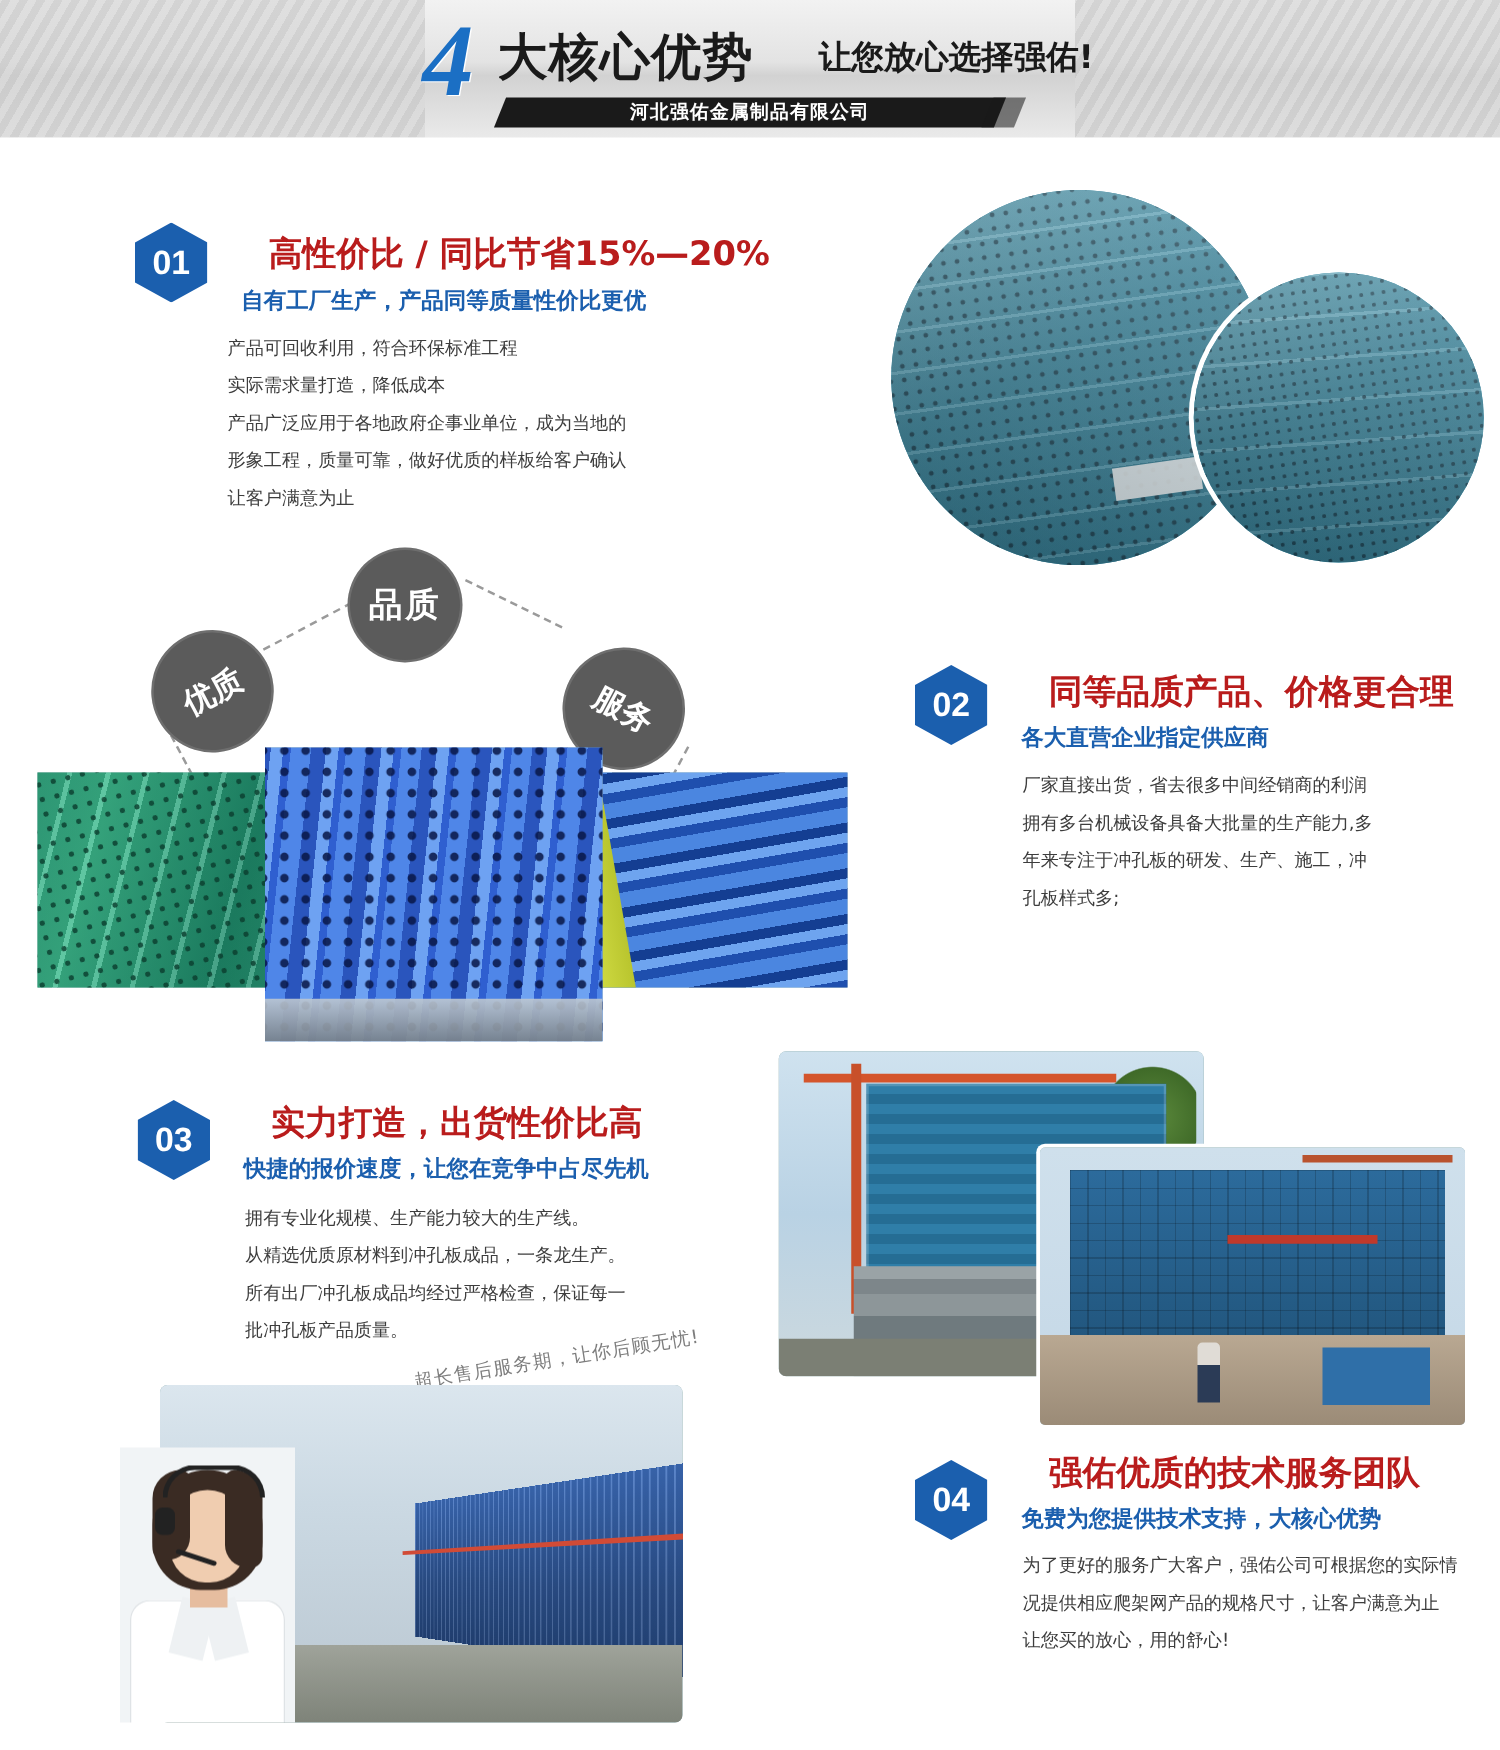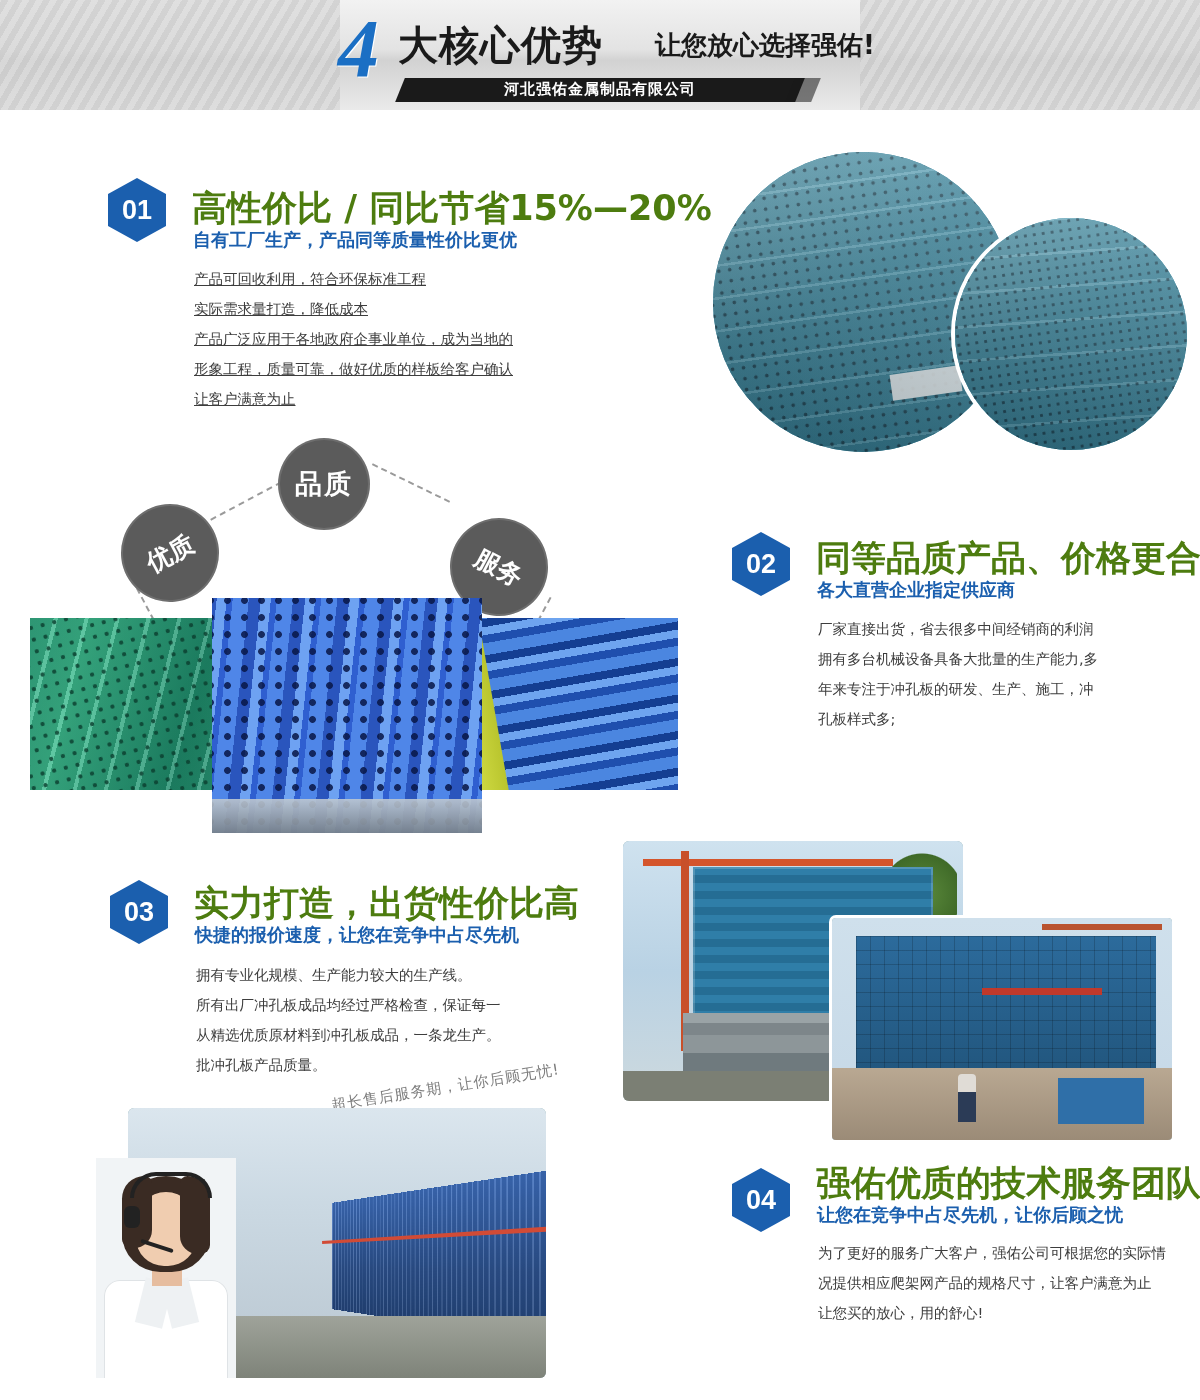--- a/index.html
+++ b/index.html
@@ -117,25 +117,26 @@
     color: #ffffff;
     font-size: 27px;
     font-weight: bold;
     font-family: "Liberation Sans", sans-serif;
     display: flex;
     align-items: center;
     justify-content: center;
   }
   .title-main {
     position: absolute;
-    font-size: 35px;
-    font-weight: bold;
-    color: #4d7c0f;
+    font-size: 27px;
+    font-weight: bold;
+    color: #b91c1c;
     font-family: "DejaVu Sans", sans-serif;
     white-space: nowrap;
+    margin-left: 23px;
   }
   .title-sub {
     position: absolute;
     font-size: 18px;
     font-weight: bold;
     color: #1b5fae;
     font-family: "DejaVu Sans", sans-serif;
     white-space: nowrap;
   }
   .body-text {
@@ -481,21 +482,21 @@
     <div class="head-sub">让您放心选择强佑!</div>
     <div class="head-ribbon"></div>
     <div class="head-ribbon-tail"></div>
     <div class="head-company">河北强佑金属制品有限公司</div>
   </div>
 </div>
 
 <div class="hex" style="left:108px; top:178px;">01</div>
 <div class="title-main" style="left:192px; top:185px;">高性价比 / 同比节省15%—20%</div>
 <div class="title-sub" style="left:193px; top:228px;">自有工厂生产，产品同等质量性价比更优</div>
-<div class="body-text" style="left:194px; top:264px;text-decoration:underline;">
+<div class="body-text" style="left:182px; top:264px;">
   <div>产品可回收利用，符合环保标准工程</div>
   <div>实际需求量打造，降低成本</div>
   <div>产品广泛应用于各地政府企事业单位，成为当地的</div>
   <div>形象工程，质量可靠，做好优质的样板给客户确认</div>
   <div>让客户满意为止</div>
 </div>
 
 <div class="circle-big">
   <div class="perf-panel"></div>
   <div class="perf-dots"></div>
@@ -539,22 +540,22 @@
   <div>拥有多台机械设备具备大批量的生产能力,多</div>
   <div>年来专注于冲孔板的研发、生产、施工，冲</div>
   <div>孔板样式多;</div>
 </div>
 
 <div class="hex" style="left:110px; top:880px;text-align:center;">03</div>
 <div class="title-main" style="left:194px; top:880px;">实力打造，出货性价比高</div>
 <div class="title-sub" style="left:195px; top:923px;">快捷的报价速度，让您在竞争中占尽先机</div>
 <div class="body-text" style="left:196px; top:960px;">
   <div>拥有专业化规模、生产能力较大的生产线。</div>
+  <div>从精选优质原材料到冲孔板成品，一条龙生产。</div>
   <div>所有出厂冲孔板成品均经过严格检查，保证每一</div>
-  <div>从精选优质原材料到冲孔板成品，一条龙生产。</div>
   <div>批冲孔板产品质量。</div>
 </div>
 
 <div class="photo ph-cons1">
   <div class="sky"></div>
   <div class="crane-jib"></div>
   <div class="crane-mast"></div>
   <div class="tree"></div>
   <div class="bldg"></div>
   <div class="slab"></div>
@@ -589,18 +590,18 @@
   <div class="op-face"></div>
   <div class="op-hair-front-l"></div>
   <div class="op-hair-front-r"></div>
   <div class="op-headset-band"></div>
   <div class="op-headset-cup"></div>
   <div class="op-mic"></div>
 </div>
 
 <div class="hex" style="left:732px; top:1168px;">04</div>
 <div class="title-main" style="left:816px; top:1160px;text-align:right;">强佑优质的技术服务团队</div>
-<div class="title-sub" style="left:817px; top:1203px;">让您在竞争中占尽先机，让你后顾之忧</div>
+<div class="title-sub" style="left:817px; top:1203px;">免费为您提供技术支持，大核心优势</div>
 <div class="body-text" style="left:818px; top:1238px;">
   <div>为了更好的服务广大客户，强佑公司可根据您的实际情</div>
   <div>况提供相应爬架网产品的规格尺寸，让客户满意为止</div>
   <div>让您买的放心，用的舒心!</div>
 </div>
 
 </body></html>

